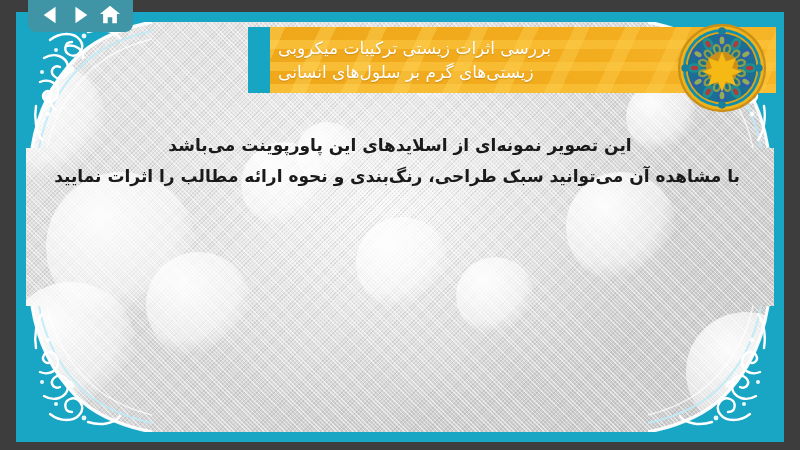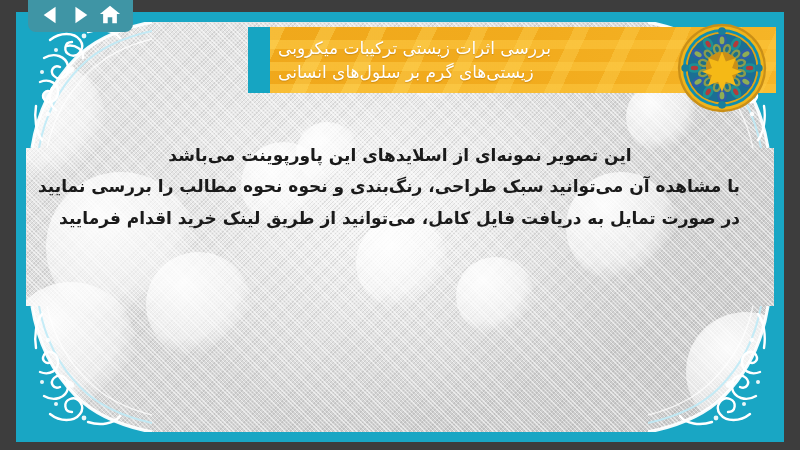--- a/index.html
+++ b/index.html
@@ -97,21 +97,21 @@
   }
 
   
   #medallion{
     position:absolute;left:676px;top:22px;width:92px;height:92px;z-index:35;
   }
   #medallion svg{display:block;width:100%;height:100%;}
 
   
   #body-copy{
-    position:absolute;left:34px;right:34px;top:118px;
+    position:absolute;left:34px;right:34px;top:108px;
     direction:rtl;text-align:center;
     color:#1a1a1a;
     font-size:17px;line-height:1.85;
     font-weight:600;
     z-index:20;
   }
   #body-copy .ln{white-space:nowrap;}
 </style>
 </head>
 <body>
@@ -245,22 +245,21 @@
               <circle cx="30" cy="28" r="2"></circle>
             <circle cx="16" cy="50" r="2"></circle>
               <circle cx="22" cy="92" r="2.2"></circle>
             <ellipse cx="44" cy="48" rx="5" ry="3" transform="rotate(-35 44 48)"></ellipse>
           </g>
         </svg>
       </div>
 
       <div id="body-copy">
         <div class="ln">این تصویر نمونه‌ای از اسلایدهای این پاورپوینت می‌باشد</div>
-        <div class="ln">با مشاهده آن می‌توانید سبک طراحی، رنگ‌بندی و نحوه نحوه مطالب را بررسی نمایید</div>
-        <div class="ln">در صورت تمایل به دریافت فایل کامل، می‌توانید از طریق لینک خرید اقدام فرمایید</div>
+        <div class="ln">با مشاهده آن می‌توانید سبک طراحی، رنگ‌بندی و نحوه ارائه مطالب را اثرات نمایید</div>
       </div>
 
     </div>
   </div>
 
   <div id="banner">
     <div class="chevrons"></div>
     <div class="grad"></div>
     <div class="tealcap"></div>
     <div id="title-text">

